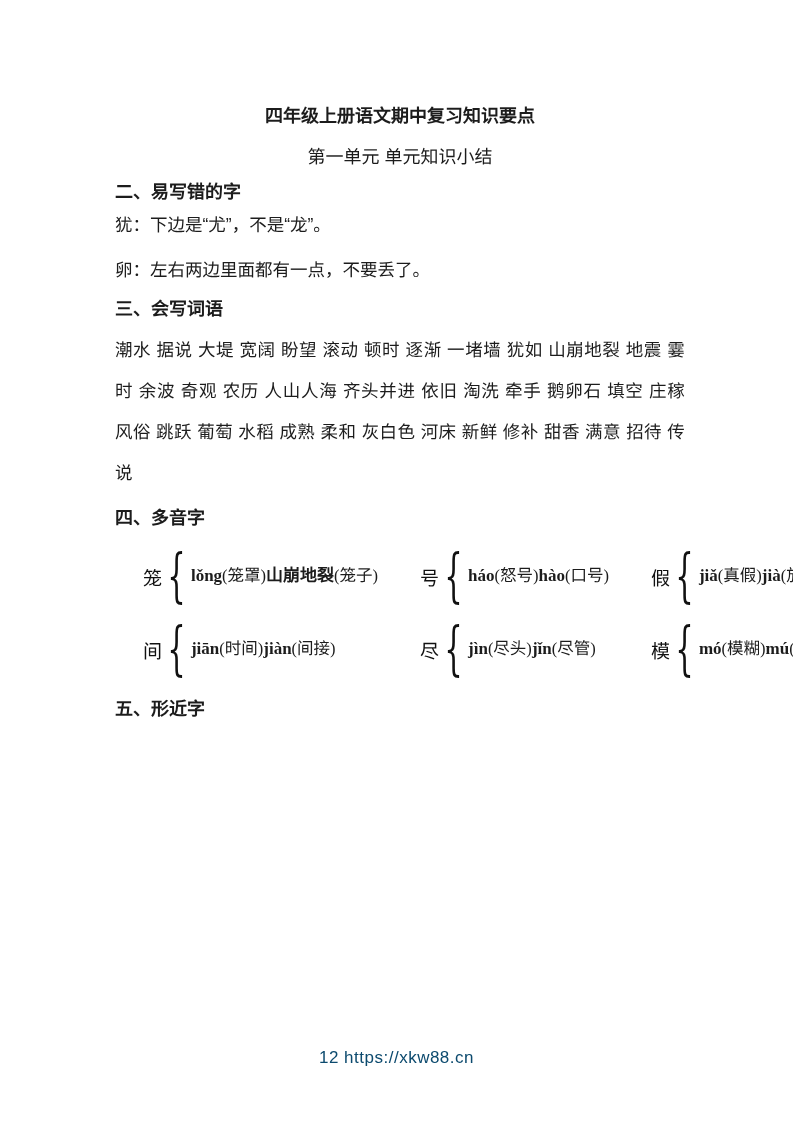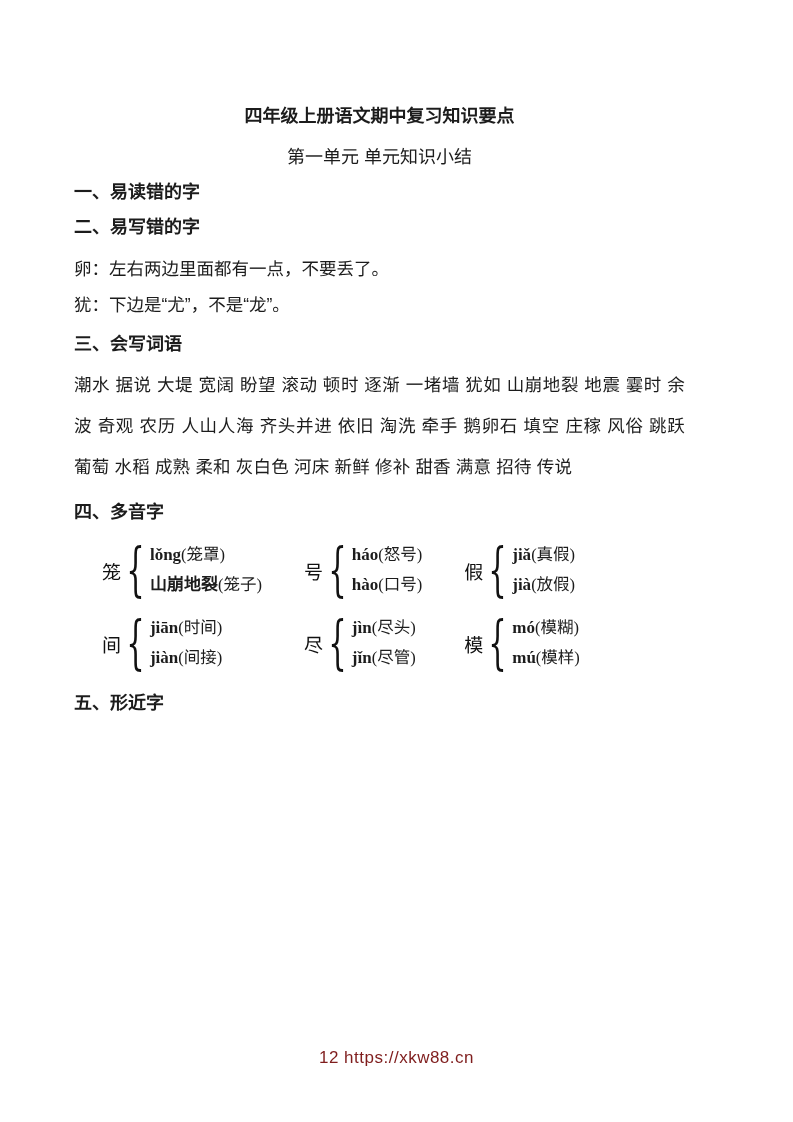--- a/index.html
+++ b/index.html
@@ -9,21 +9,21 @@
     background: #ffffff;
     font-family: "Liberation Sans", sans-serif;
     color: #1c1c1c;
     position: relative;
     overflow: hidden;
   }
   .page {
     box-sizing: border-box;
     width: 793px;
     height: 1122px;
-    padding: 104px 108px 0 74px;
+    padding: 104px 108px 0 115px;
     position: relative;
   }
   .title {
     font-size: 18px;
     font-weight: 700;
     text-align: center;
     line-height: 24px;
     margin: 0;
   }
   .subtitle {
@@ -79,50 +79,49 @@
   }
   .brace {
     font-family: "DejaVu Serif", serif;
     font-size: 58px;
     font-weight: 400;
     line-height: 60px;
     transform: scaleX(0.5);
     margin: 0 -4px 0 -4px;
     color: #111;
   }
-  .readings { display: flex; flex-direction: column; }
+  .readings { display: flex; flex-direction: row; }
   .reading { line-height: 30px; font-size: 17px; white-space: nowrap; }
   .reading .pinyin { font-weight: 700; font-size: 17px; }
   .reading .word { font-weight: 400; font-size: 16.5px; }
 
   .footer {
     position: absolute;
     left: 0;
     right: 0;
     top: 1046px;
     text-align: center;
     font-size: 17px;
     line-height: 24px;
-    color: #7f1d1d;
+    color: #0c4a6e;
     letter-spacing: 0.5px;
   }
 </style>
 </head>
 <body>
 
 <div class="page">
 
   <h1 class="title">四年级上册语文期中复习知识要点</h1>
   <h2 class="subtitle">第一单元 单元知识小结</h2>
 
-  <h3 class="sec-heading">一、易读错的字</h3>
 
   <h3 class="sec-heading">二、易写错的字</h3>
+  <p class="note-para">犹：下边是“尤”，不是“龙”。</p>
   <p class="note-para second">卵：左右两边里面都有一点，不要丢了。</p>
-  <p class="note-para">犹：下边是“尤”，不是“龙”。</p>
 
   <h3 class="sec-heading s3">三、会写词语</h3>
   <p class="body-para words">潮水 据说 大堤 宽阔 盼望 滚动 顿时 逐渐 一堵墙 犹如 山崩地裂 地震 霎时 余波 奇观 农历 人山人海 齐头并进 依旧 淘洗 牵手 鹅卵石 填空 庄稼 风俗 跳跃 葡萄 水稻 成熟 柔和 灰白色 河床 新鲜 修补 甜香 满意 招待 传说</p>
 
   <h3 class="sec-heading s4">四、多音字</h3>
 
   <div class="poly-grid">
 
     <div class="poly">
       <span class="poly-char">笼</span>

